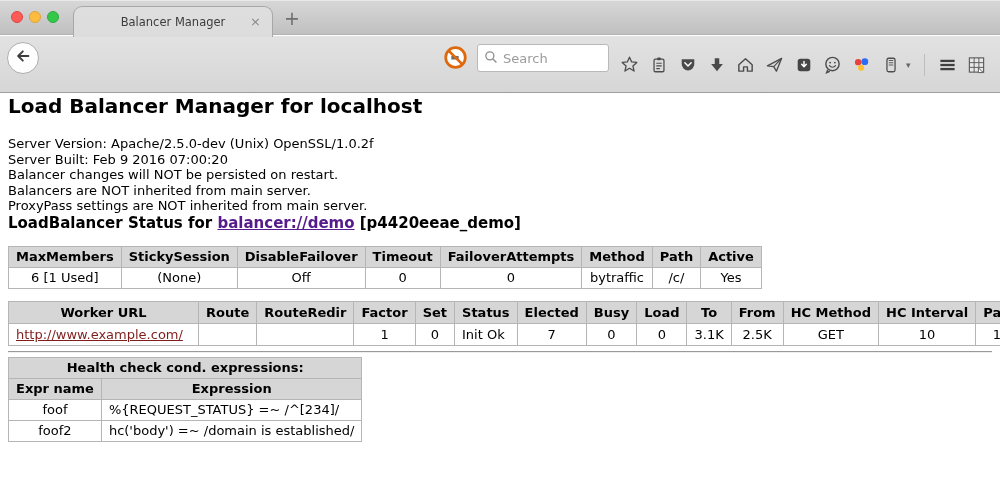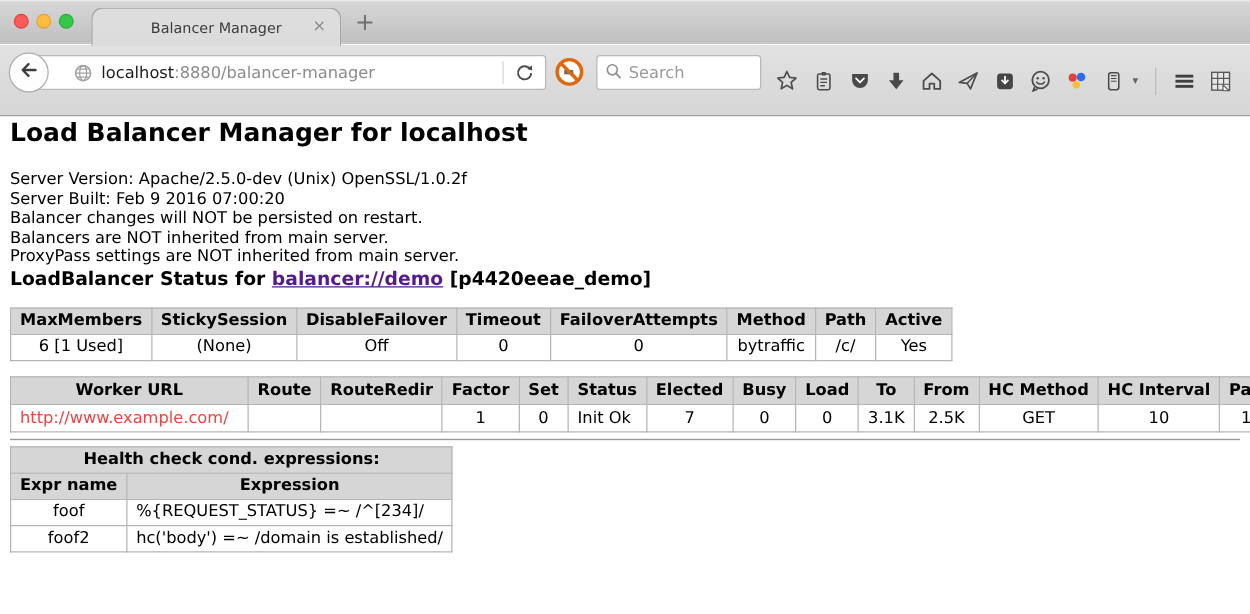--- a/index.html
+++ b/index.html
@@ -50,21 +50,21 @@
   .content { position:absolute; top:94px; left:0; right:0; bottom:0; background:#fff; padding:0 8px; color:#000; }
   h1.page-title { font-size:20px; font-weight:700; letter-spacing:0; }
   .info { margin-top:18px; font-size:13px; line-height:15.5px; }
   .status-heading { margin-bottom:14px; font-size:15px; font-weight:700; }
   .status-heading a { color:#551a8b; text-decoration:underline; cursor:pointer; }
 
   table { border-collapse:collapse; font-size:13px; border:1px solid #8e8e8e; }
   th, td { border:1px solid #b5b5b5; padding:2px 7px; text-align:center; white-space:nowrap; height:21px; }
   th { background:#d6d6d6; font-weight:700; }
   td.al-left { text-align:left; }
-  td a { color:#ef4444; cursor:pointer; }
+  td a { color:#7f1d1d; text-decoration:underline; cursor:pointer; }
   .worker-table { margin-top:12px; }
   .worker-table th, .worker-table td { height:22px; }
   .health-table { margin-top:3px; }
   hr.rule { border:none; height:2px; border-top:1px solid #9a9a9a; border-bottom:1px solid #efefef; margin:5px 0 4px; }
 </style>
 </head>
 <body>
 
 <div class="browser">
 
@@ -77,39 +77,20 @@
       <span class="tab-close">×</span>
     </div>
     <div class="newtab">+</div>
   </div>
 
   <div class="toolbar">
     <div class="back-btn">
       <span>
         <svg width="18" height="18" viewBox="0 0 20 20">
             <path d="M16 10H5M9.8 4.8L4.6 10l5.2 5.2" stroke="#3d3d3d" stroke-width="2.1" fill="none" stroke-linecap="round" stroke-linejoin="round"></path>
-          </svg>
-      </span>
-    </div>
-    <div class="urlbar">
-      <span class="globe">
-        <svg width="15" height="15" viewBox="0 0 16 16">
-            <circle cx="8" cy="8" r="6.4" fill="none" stroke="#a2a2a2" stroke-width="1.3"></circle>
-            <ellipse cx="8" cy="8" rx="3" ry="6.4" fill="none" stroke="#a2a2a2" stroke-width="1.1"></ellipse>
-            <path d="M1.7 8h12.6M2.6 4.6h10.8M2.6 11.4h10.8" stroke="#a2a2a2" stroke-width="1.1"></path>
-          </svg>
-      </span>
-      <span class="url-host">localhost</span>
-        <span class="url-path">:8880/balancer-manager</span>
-      <span class="url-spacer"></span>
-      <span class="url-sep"></span>
-      <span class="reload">
-        <svg width="17" height="17" viewBox="0 0 20 20">
-            <path d="M15.2 6A6.2 6.2 0 1 0 16.4 10" fill="none" stroke="#4c4c4c" stroke-width="1.8"></path>
-            <path d="M16.9 2.6l.5 5-4.8-1.5z" fill="#4c4c4c"></path>
           </svg>
       </span>
     </div>
     <span class="block-badge">
       <svg width="25" height="25" viewBox="0 0 24 24">
           <circle cx="12" cy="12" r="9.4" fill="#fff" stroke="#e0680c" stroke-width="2.6"></circle>
           <rect x="8" y="10.5" width="7" height="3.4" fill="#6b6b6b"></rect>
           <line x1="5.6" y1="5.6" x2="18.4" y2="18.4" stroke="#e0680c" stroke-width="2.6"></line>
         </svg>
     </span>

